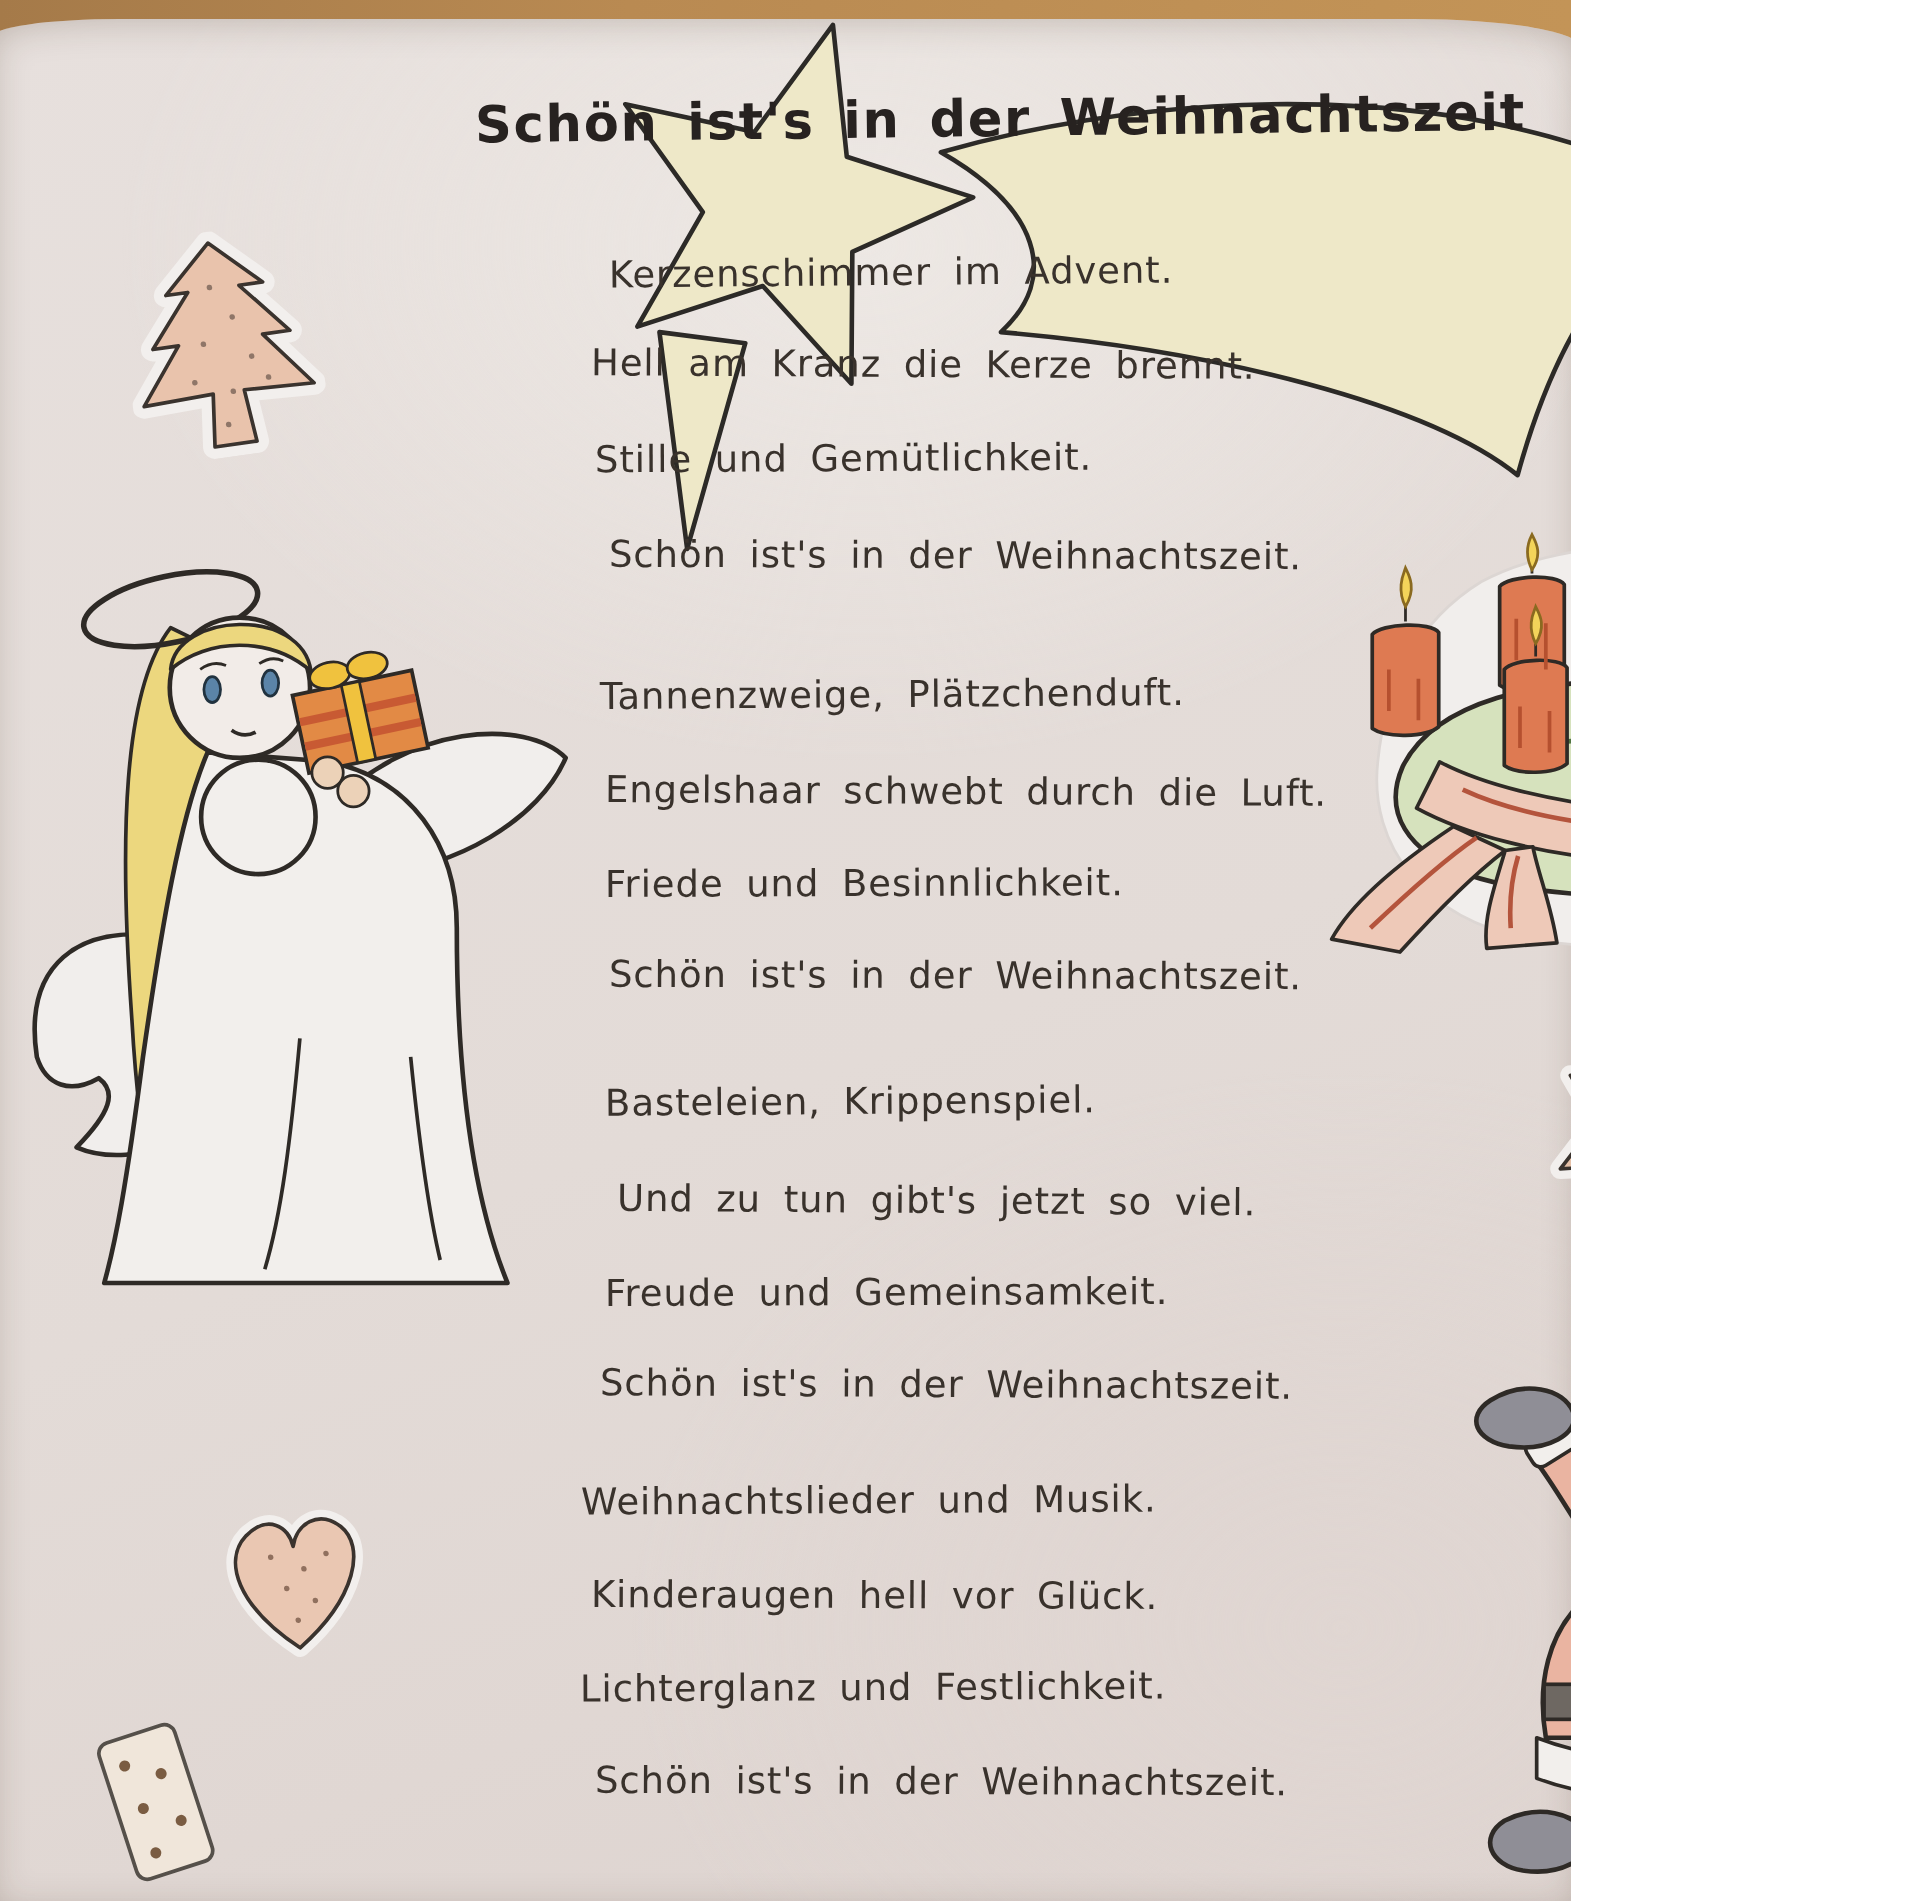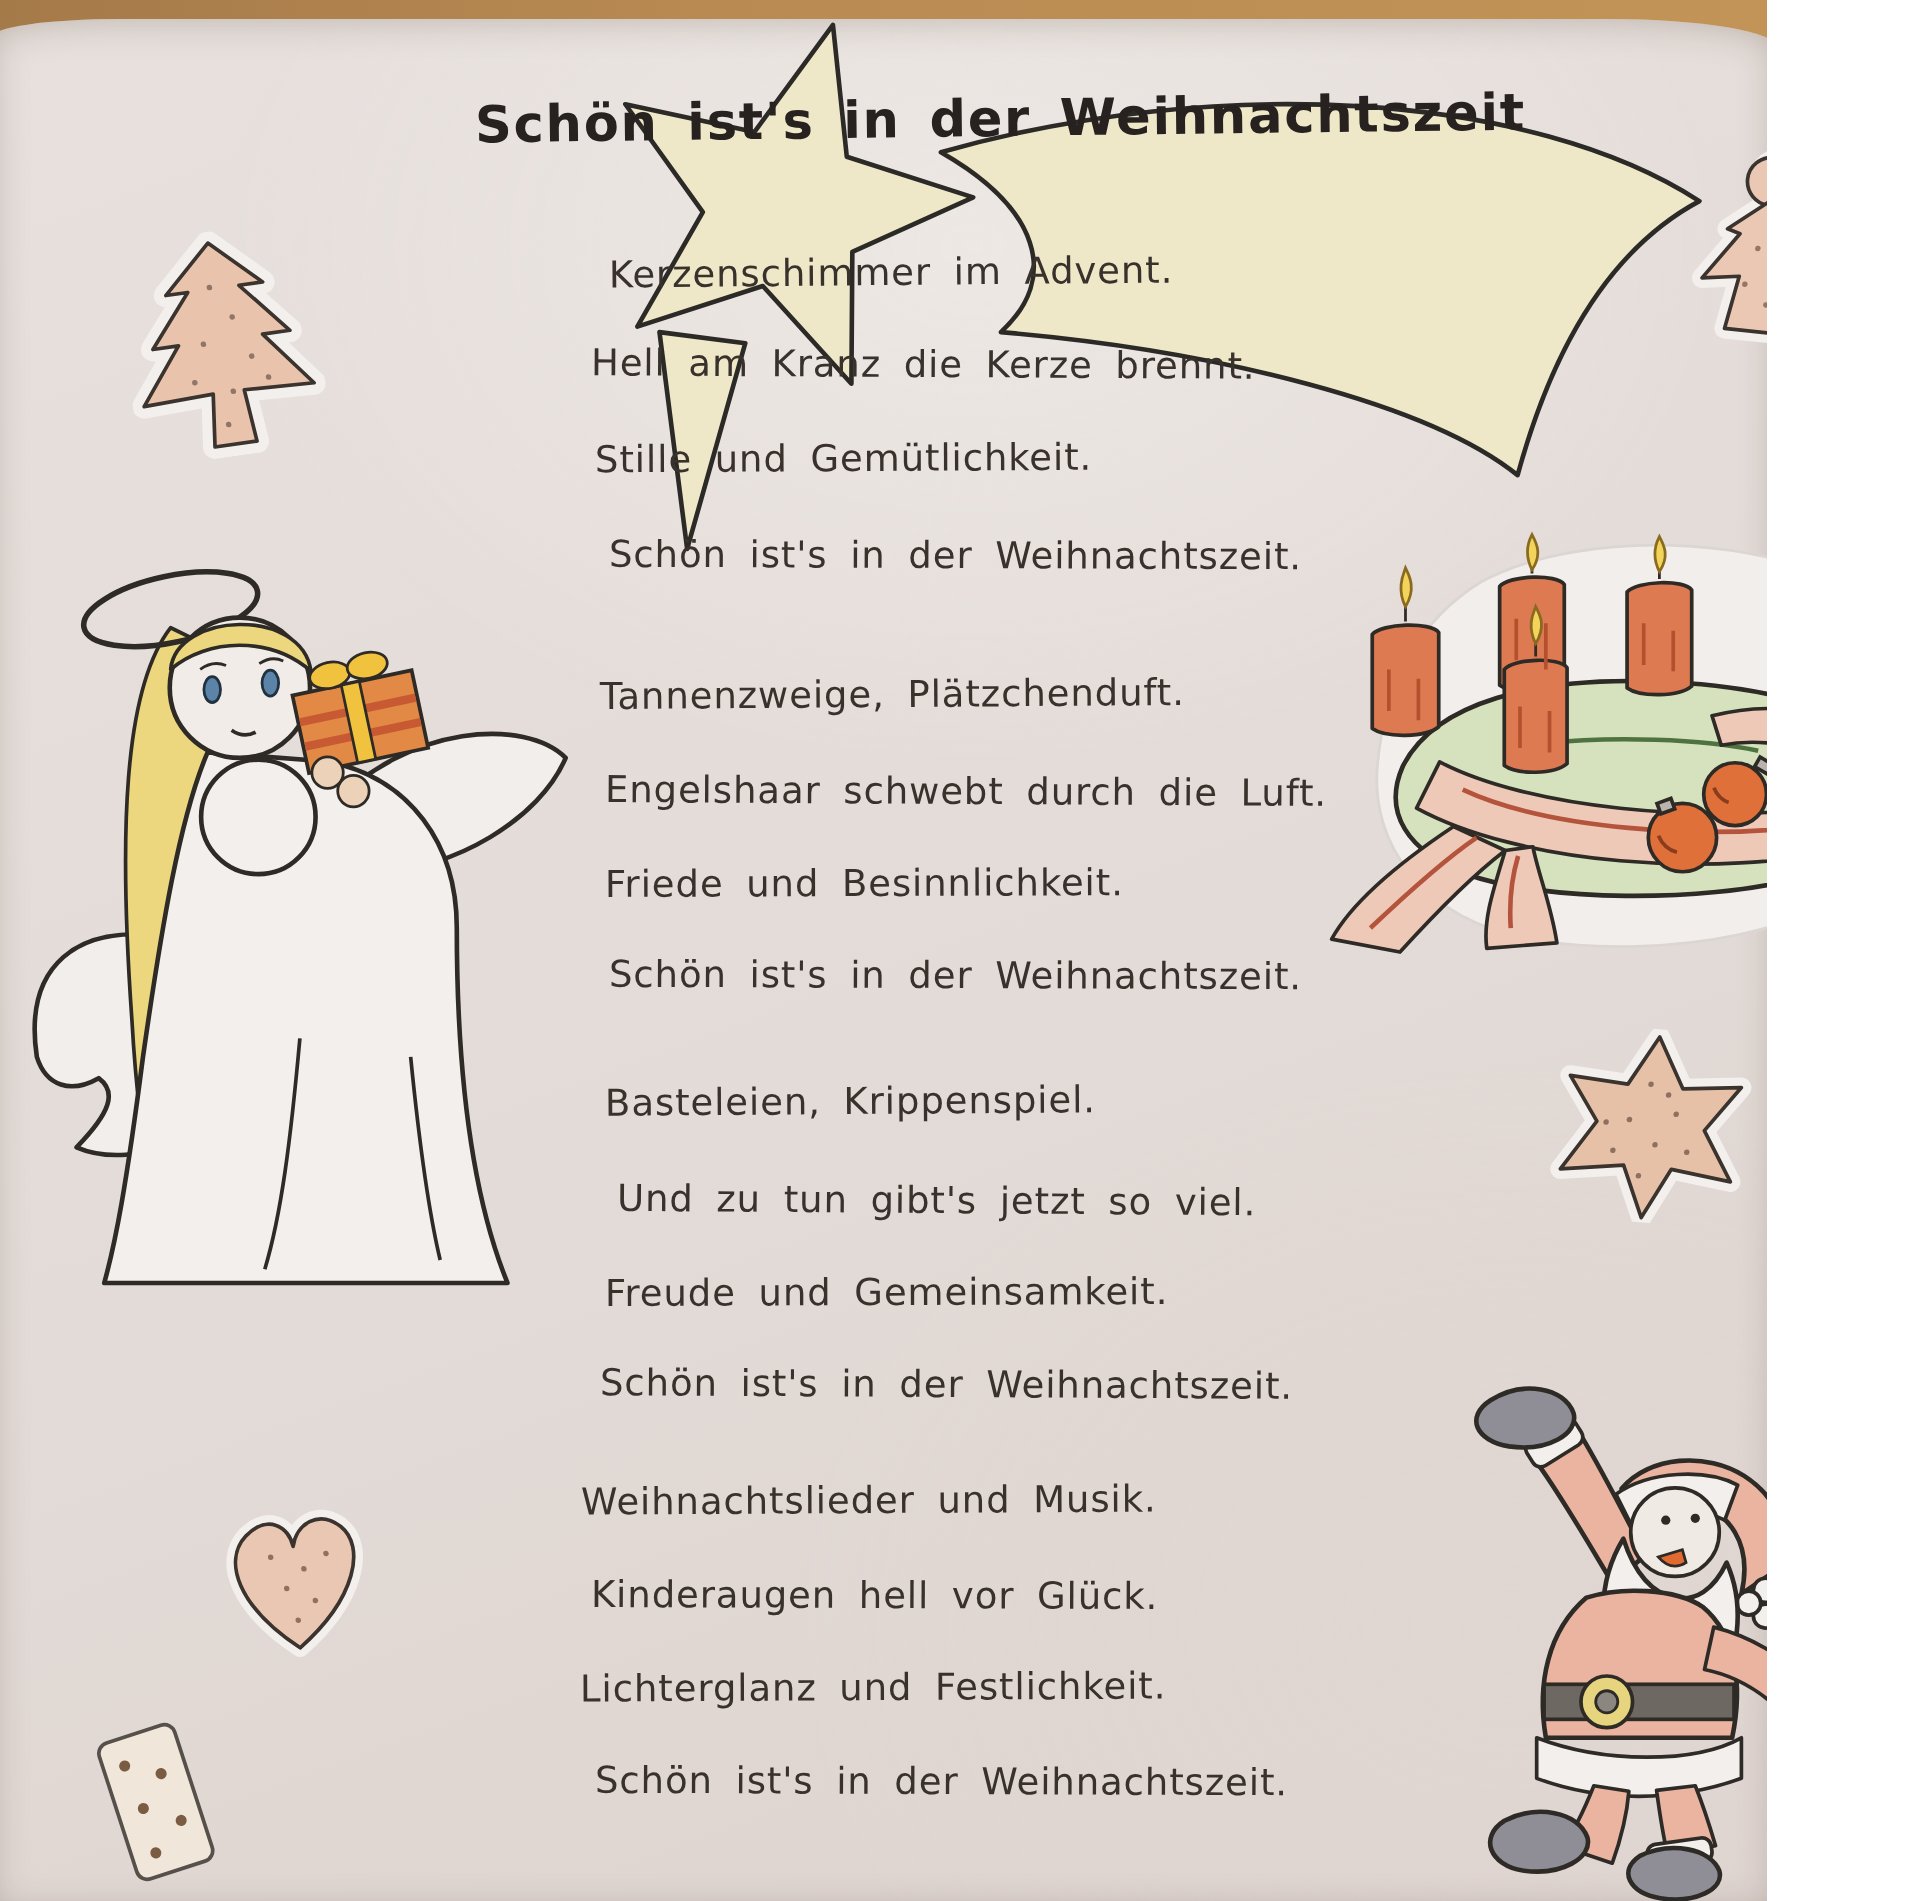--- a/index.html
+++ b/index.html
@@ -1,18 +1,18 @@
 <!DOCTYPE html>
 <html style="font-size:14.8px"><head>
 <meta charset="utf-8">
 <style>
   html,body{margin:0;padding:0;}
   body{width:1931px;height:1901px;overflow:hidden;
        font-family:"DejaVu Sans","Liberation Sans",sans-serif;}
-  .photo{position:relative;width:1767px;height:1901px;overflow:hidden;
+  .photo{position:relative;width:1571px;height:1901px;overflow:hidden;
          background:linear-gradient(90deg,#a57a49 0%,#b98a52 40%,#c39457 100%);}
   .paper{position:absolute;left:-9.2px;right:-9.2px;top:18.5px;bottom:-11px;
          background:
            radial-gradient(1200px 831px at 55% 12%, #ede8e4 0%, rgba(237,232,228,0) 62%),
            radial-gradient(1292px 1015px at 85% 85%, #e0d6d2 0%, rgba(224,214,210,0) 55%),
            linear-gradient(160deg,#e7e0dd 0%,#e3dbd7 55%,#ddd3cf 100%);
          border-radius:129px 166px 0 0 / 18.5px 28px 0 0;
          box-shadow:0 0 37px rgba(60,40,20,.25) inset;}
   .title{position:absolute;left:475px;top:89px;z-index:6;
          font-size:51px;font-weight:bold;letter-spacing:1.8px;word-spacing:9.2px;

